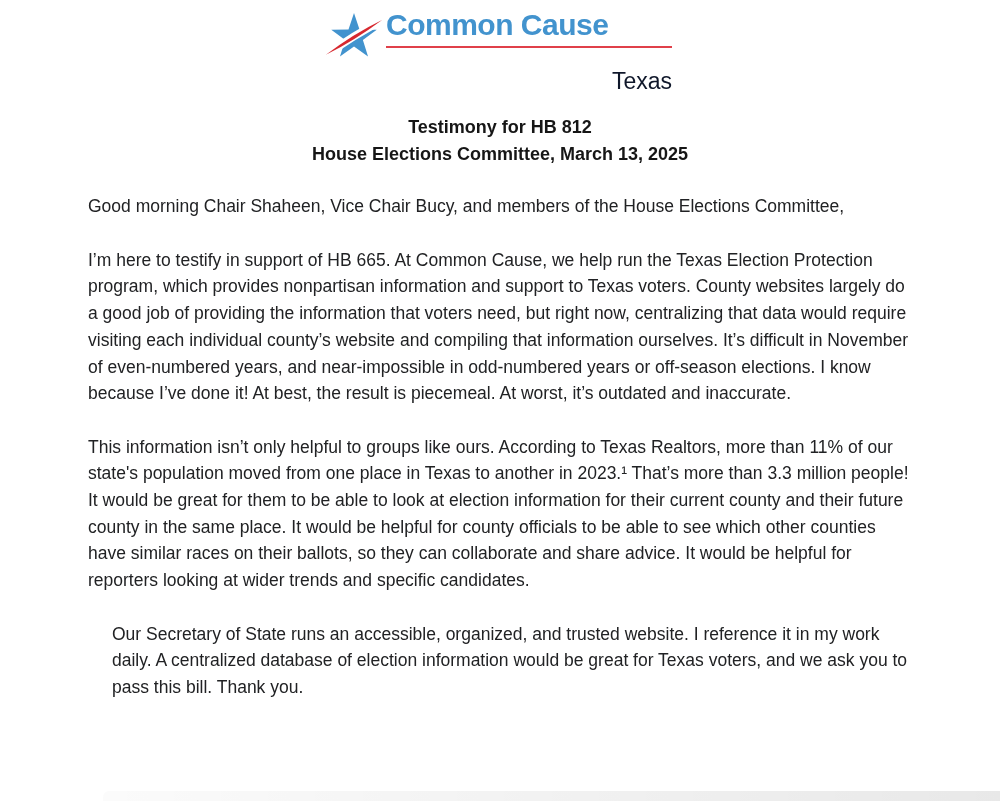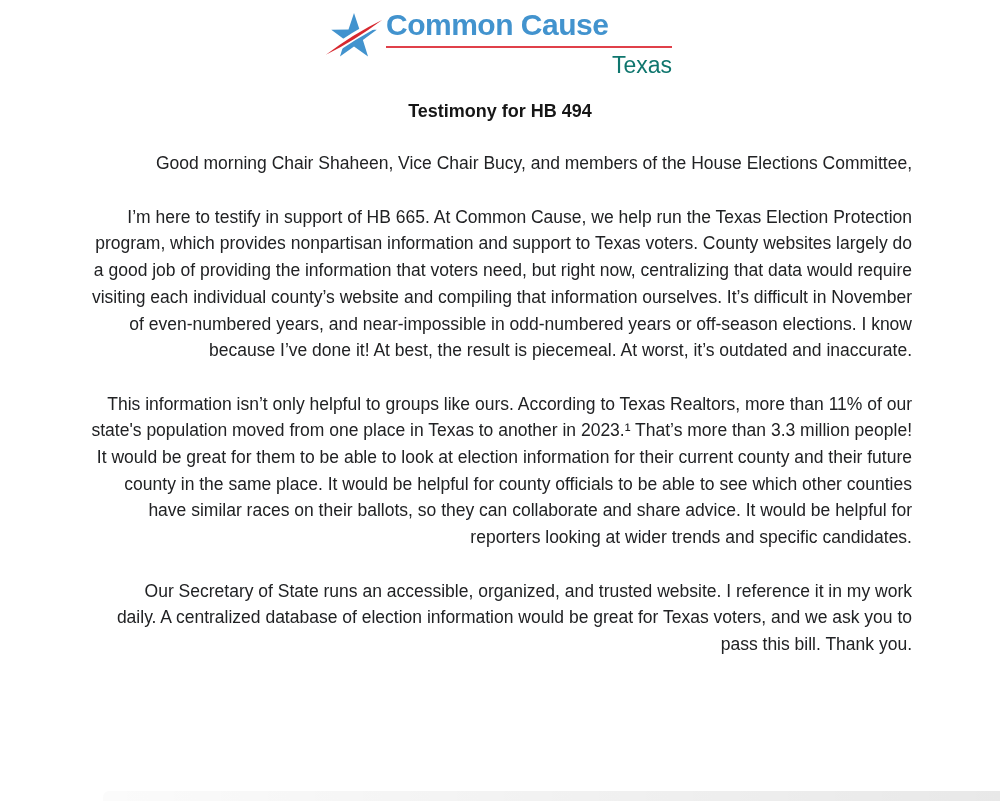--- a/index.html
+++ b/index.html
@@ -43,25 +43,25 @@
     line-height: 1.1;
     white-space: nowrap;
   }
   .logo-rule {
     height: 2px;
     background: #e0404a;
     margin-top: 5px;
     width: 100%;
   }
   .region-name {
-    color: #0f766e;
+    color: #0f172a;
     font-size: 23px;
     font-weight: 500;
     text-align: right;
-    margin-top: 5px;
+    margin-top: 21px;
     line-height: 1.1;
   }
 
   
   .heading-block {
     margin-top: 20px;
     text-align: center;
     color: #161616;
     font-size: 18px;
     font-weight: 700;
@@ -69,21 +69,20 @@
   }
 
   
   .body-block {
     margin: 25px 88px 0 88px;
     width: 824px;
     color: #212224;
     font-size: 17.5px;
     line-height: 26.7px;
     font-weight: 400;
-    text-align: right;
   }
   .body-block p { margin-bottom: 26.7px; }
   .body-block p:last-child { margin-bottom: 0; margin-left: 24px; }
 
   
   .page-bottom-shade {
     position: absolute;
     left: 103px; right: 0; bottom: 0;
     height: 10px;
     background: linear-gradient(to right, rgba(0,0,0,0.015), rgba(0,0,0,0.09));
@@ -104,21 +103,22 @@
       </svg>
     </div>
     <div class="logo-text-col">
       <div class="org-name">Common Cause</div>
       <div class="logo-rule"></div>
       <div class="region-name">Texas</div>
     </div>
   </div>
 
   <div class="heading-block">
-    <div>Testimony for HB 494</div>
+    <div>Testimony for HB 812</div>
+    <div>House Elections Committee, March 13, 2025</div>
   </div>
 
   <div class="body-block">
     <p>Good morning Chair Shaheen, Vice Chair Bucy, and members of the House Elections Committee,</p>
     <p>I’m here to testify in support of HB 665. At Common Cause, we help run the Texas Election Protection program, which provides nonpartisan information and support to Texas voters. County websites largely do a good job of providing the information that voters need, but right now, centralizing that data would require visiting each individual county’s website and compiling that information ourselves. It’s difficult in November of even-numbered years, and near-impossible in odd-numbered years or off-season elections. I know because I’ve done it! At best, the result is piecemeal. At worst, it’s outdated and inaccurate.</p>
     <p>This information isn’t only helpful to groups like ours. According to Texas Realtors, more than 11% of our state's population moved from one place in Texas to another in 2023.¹ That’s more than 3.3 million people! It would be great for them to be able to look at election information for their current county and their future county in the same place. It would be helpful for county officials to be able to see which other counties have similar races on their ballots, so they can collaborate and share advice. It would be helpful for reporters looking at wider trends and specific candidates.</p>
     <p>Our Secretary of State runs an accessible, organized, and trusted website. I reference it in my work daily. A centralized database of election information would be great for Texas voters, and we ask you to pass this bill. Thank you.</p>
   </div>
 
   <div class="page-bottom-shade"></div>

